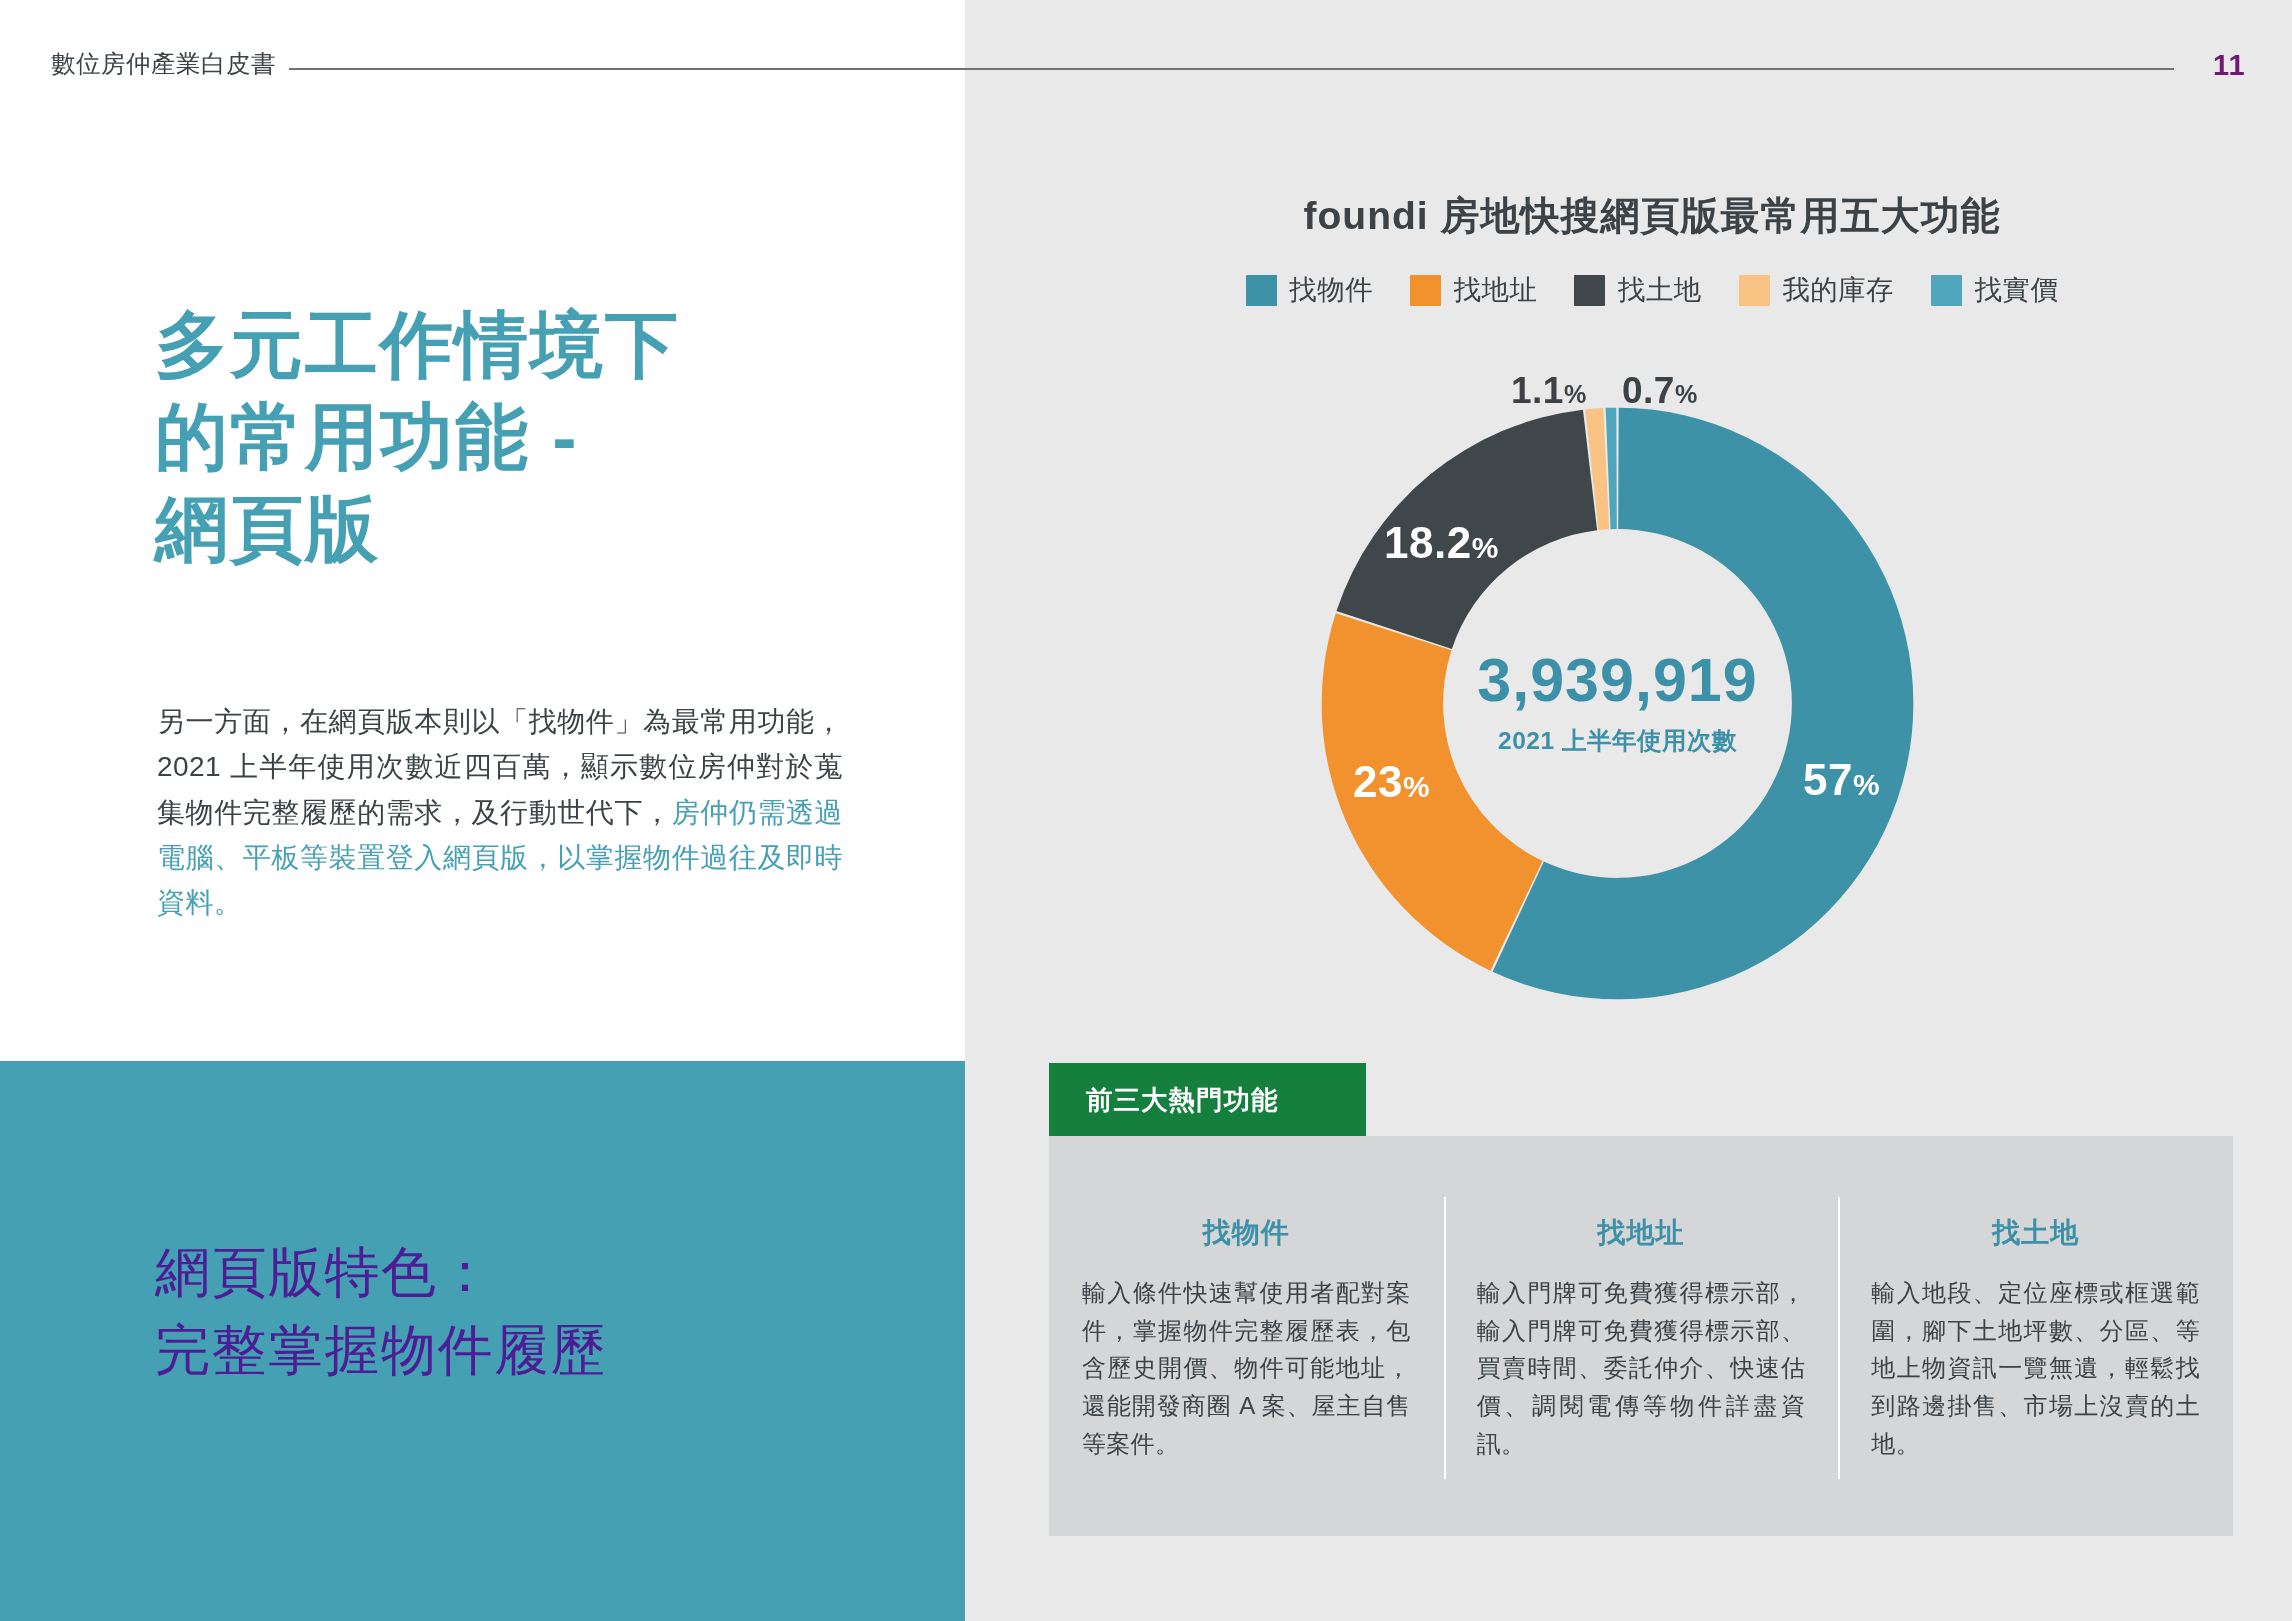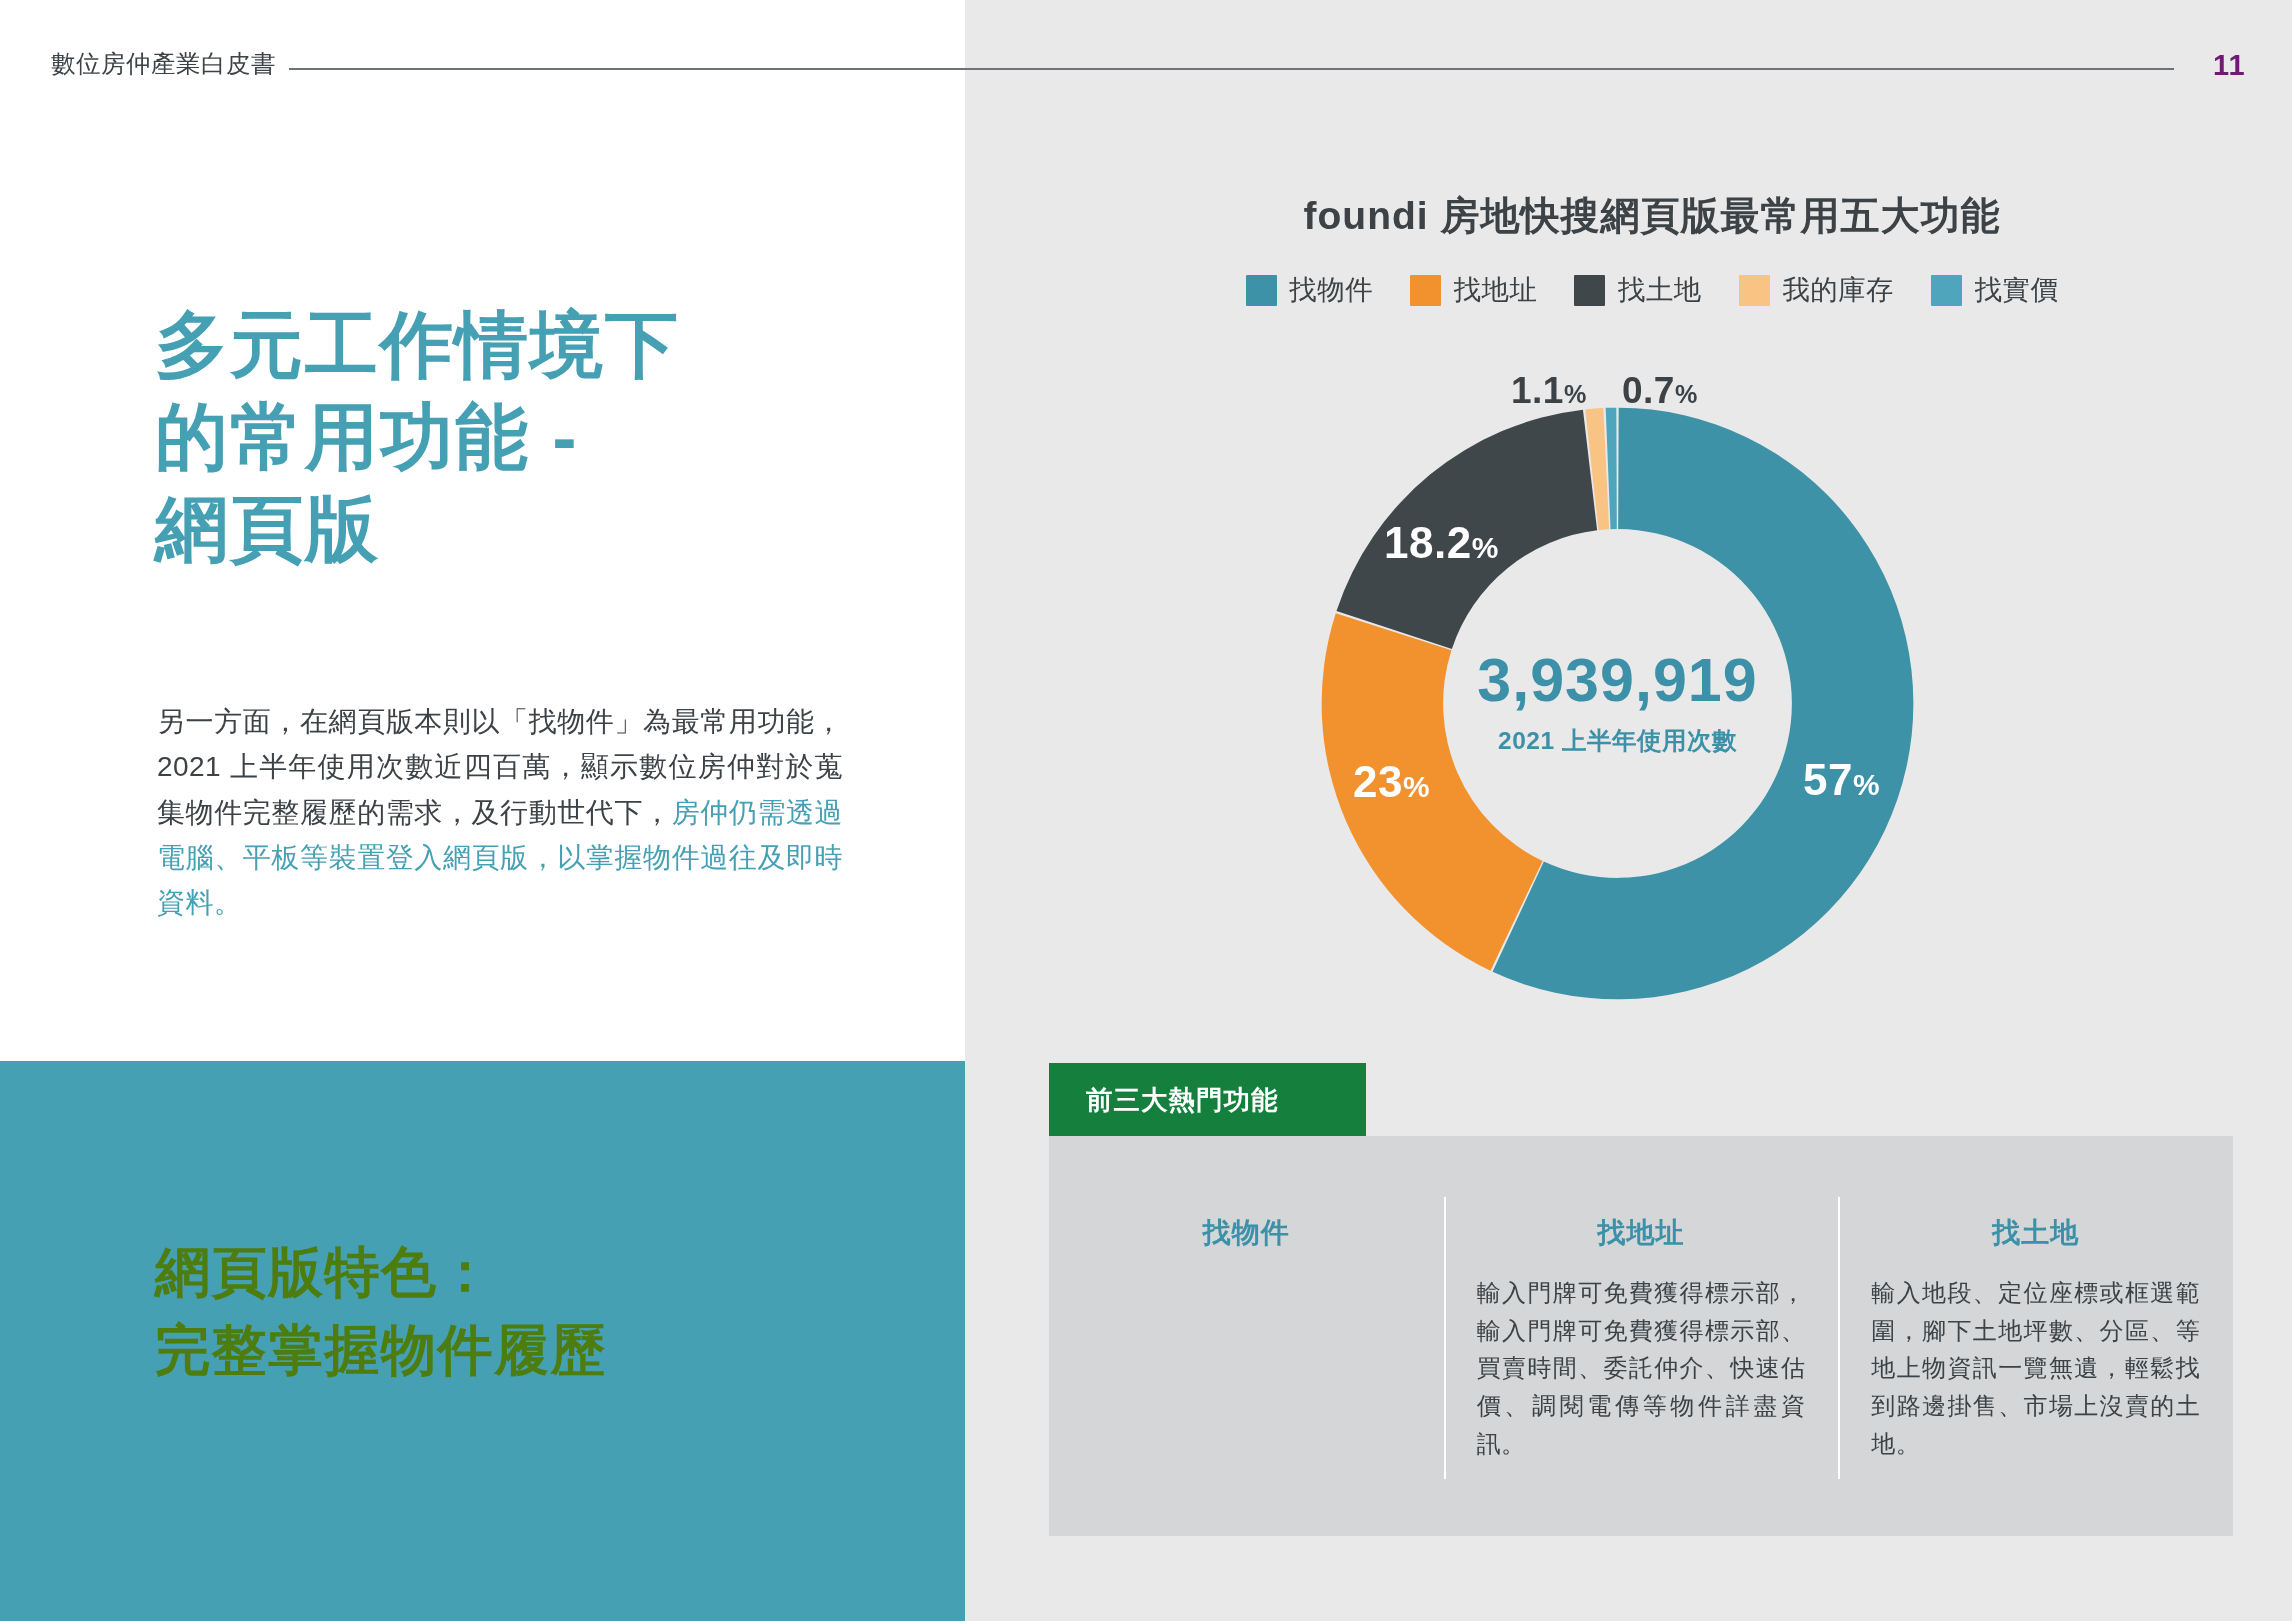--- a/index.html
+++ b/index.html
@@ -49,21 +49,21 @@
   .lead-body{
     position:absolute;left:157px;top:699px;width:686px;
     font-size:28px;line-height:1.62;color:#3C4246;letter-spacing:0.4px;
     text-align:justify;
   }
   .lead-body .hl{color:#46A0B4;}
 
   
   .teal-title{
     position:absolute;left:155px;top:1233px;width:745px;
-    font-size:55px;font-weight:bold;line-height:1.42;color:#4d7c0f;letter-spacing:1.5px;
+    font-size:55px;font-weight:normal;line-height:1.42;color:#4c1d95;letter-spacing:1.5px;
   }
   .teal-title span{display:block;}
 
   
   .chart-title{
     position:absolute;left:1049px;top:189px;width:1206px;
     text-align:center;font-size:39px;font-weight:bold;color:#3C4246;letter-spacing:1px;
   }
   .legend{
     position:absolute;left:1049px;top:272px;width:1206px;
@@ -199,20 +199,21 @@
   <div class="slice-label lbl-11">1.1<span class="pct">%</span></div>
   <div class="slice-label lbl-07">0.7<span class="pct">%</span></div>
 
   <div class="cards-tab">
     <span class="cards-tab-label">前三大熱門功能</span>
   </div>
   <div class="cards-panel"></div>
   <div class="cards-row">
     <div class="card">
       <div class="card-title">找物件</div>
+      <div class="card-body">輸入條件快速幫使用者配對案件，掌握物件完整履歷表，包含歷史開價、物件可能地址，還能開發商圈 A 案、屋主自售等案件。</div>
     </div>
     <div class="card">
       <div class="card-title">找地址</div>
       <div class="card-body">輸入門牌可免費獲得標示部，輸入門牌可免費獲得標示部、買賣時間、委託仲介、快速估價、調閱電傳等物件詳盡資訊。</div>
     </div>
     <div class="card">
       <div class="card-title">找土地</div>
       <div class="card-body">輸入地段、定位座標或框選範圍，腳下土地坪數、分區、等地上物資訊一覽無遺，輕鬆找到路邊掛售、市場上沒賣的土地。</div>
     </div>
   </div>

